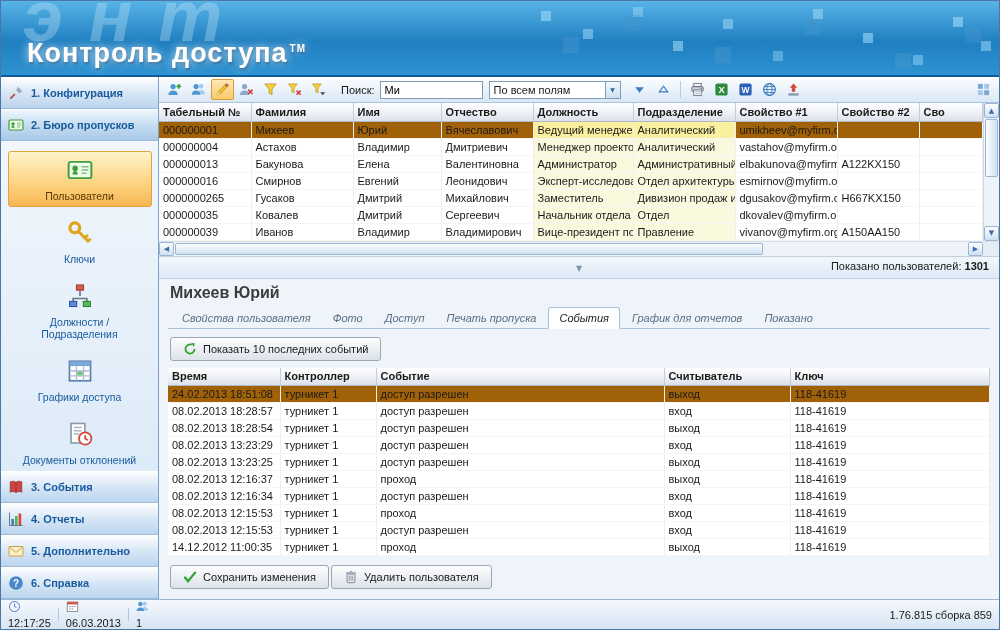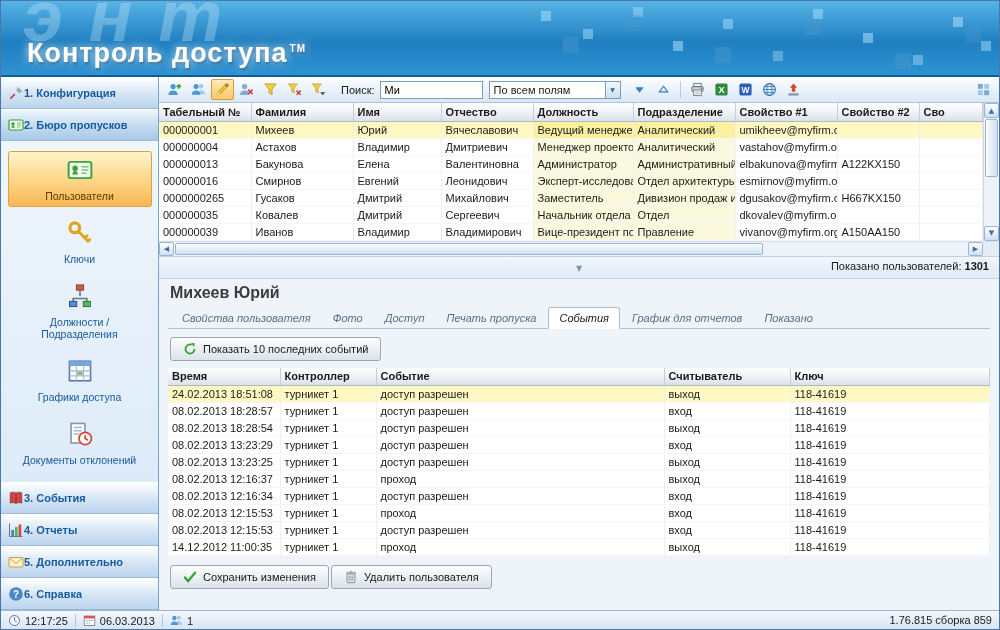--- a/index.html
+++ b/index.html
@@ -18,21 +18,21 @@
     322px 22px 0 rgba(165,222,250,.55), 372px 44px 0 rgba(165,222,250,.45), 412px 6px 0 rgba(165,222,250,.55), 440px 30px 0 rgba(165,222,250,.5); }
   .deco.d2 { left:562px; top:36px; width:16px; height:16px; background:rgba(70,150,205,.45);
     box-shadow:62px -22px 0 rgba(70,150,205,.4), 152px 10px 0 rgba(70,150,205,.45), 242px -18px 0 rgba(70,150,205,.4),
     332px 16px 0 rgba(70,150,205,.45), 402px -10px 0 rgba(70,150,205,.4); }
 
   
   .body-row { flex:1; display:flex; min-height:0; }
 
   
   .sidebar { flex:0 0 158px; display:flex; flex-direction:column; border-right:1px solid #7ba2c8; background:#d7e6f5; }
-  .nav-section { flex:0 0 32px; display:flex; align-items:center; padding:0 7px;
+  .nav-section { flex:0 0 32px; display:flex; align-items:center; gap:7px; padding:0 7px;
     background:linear-gradient(180deg,#fdfeff,#d4e4f4 55%,#bcd5ee); border-bottom:1px solid #9cb9d6; border-top:1px solid #ffffff;
     color:#185a9e; font-weight:bold; cursor:pointer; }
   .nav-section.active { background:linear-gradient(180deg,#eef6fd,#c2daf0 55%,#a9c9e8); }
   .nav-panel { flex:1; display:flex; flex-direction:column; align-items:center; padding:10px 4px 4px; gap:7px;
     background:linear-gradient(180deg,#f0f6fc,#ddebf8); overflow:hidden; }
   .nav-subitem { width:144px; padding:5px 2px 4px; display:flex; flex-direction:column; align-items:center; gap:7px;
     color:#185a9e; text-align:center; font-size:10.5px; cursor:pointer; border:1px solid transparent; border-radius:3px; }
   .nav-subitem.selected { background:linear-gradient(180deg,#fff4cb,#fcd27e 60%,#f7b754); border-color:#dfa03e; color:#5a3a00; }
   .icon14 { display:inline-flex; } .icon14 svg { width:13px; height:13px; }
   .icon16 { display:inline-flex; } .icon16 svg { width:16px; height:16px; }
@@ -58,21 +58,21 @@
     background:linear-gradient(180deg,#f2f8fd,#cde0f0); border-left:1px solid #7f9db9; color:#2a6aa8;
     font-size:6px; font-family:"DejaVu Sans",sans-serif; }
   .tb-corner { margin-left:auto; }
 
   
   table.grid { border-collapse:collapse; table-layout:fixed; background:#fff; width:100%; }
   .grid th { height:18px; padding:0 4px; text-align:left; font-weight:bold; color:#1a1a1a; white-space:nowrap; overflow:hidden;
     background:linear-gradient(180deg,#ffffff,#edf0f5 55%,#dce1ea); border-right:1px solid #c5cdd9; border-bottom:1px solid #aeb9c8; cursor:pointer; }
   .grid td { height:17px; padding:0 4px; white-space:nowrap; overflow:hidden;
     border-right:1px solid #efefef; border-bottom:1px solid #f5f5f5; }
-  .grid tr.selected td { background:#fef9c3; }
+  .grid tr.selected td { background:#a16207; }
   .users td:nth-child(5), .users td:nth-child(6) { background:#fbf9dd; }
   .users tr.selected td:nth-child(5), .users tr.selected td:nth-child(6) { background:#fbf0a0; }
 
   .grid-area { flex:0 0 auto; display:flex; background:#fff; }
   .vscroll { flex:0 0 16px; display:flex; flex-direction:column; background:#eef3f9; border-left:1px solid #ccd8e4; }
   .sbtn { flex:0 0 15px; display:flex; align-items:center; justify-content:center; font-size:7px; color:#3a6ea5;
     background:linear-gradient(180deg,#fdfeff,#cfe0f2); border:1px solid #9ab6d2; border-radius:2px;
     font-family:"DejaVu Sans",sans-serif; cursor:pointer; }
   .vthumb { flex:0 0 42%; margin:1px; background:linear-gradient(90deg,#fdfeff,#cfe0f2); border:1px solid #9ab6d2; border-radius:2px; cursor:pointer; }
   .vtrack { flex:1; }
@@ -97,21 +97,21 @@
   .events-toolbar { padding:8px 2px 7px; }
   .btn { display:inline-flex; align-items:center; gap:6px; padding:4px 12px;
     background:linear-gradient(180deg,#fdfdfd,#e9edf2 60%,#dde3ea); border:1px solid #9aa8b6; border-radius:3px;
     font:11px "Liberation Sans",sans-serif; color:#1a1a1a; cursor:pointer; }
   .btn .icon16 svg { width:14px; height:14px; }
   .bottom-buttons { display:flex; gap:2px; padding:9px 2px; }
 
   
   .statusbar { flex:0 0 19px; display:flex; align-items:center; gap:7px; padding:0 7px;
     background:linear-gradient(180deg,#f4f8fc,#d7e5f4); border-top:1px solid #9ab6d2; }
-  .sb-item { display:flex; align-items:flex-end; gap:4px; }
+  .sb-item { display:flex; align-items:flex-start; gap:4px;flex-direction:column; }
   .sb-sep { width:1px; height:13px; background:#b0c6dc; }
   .sb-version { margin-left:auto; }
 </style>
 </head>
 <body>
 
 <div class="app">
 
   <header class="header">
     <div class="watermark">энт</div>

